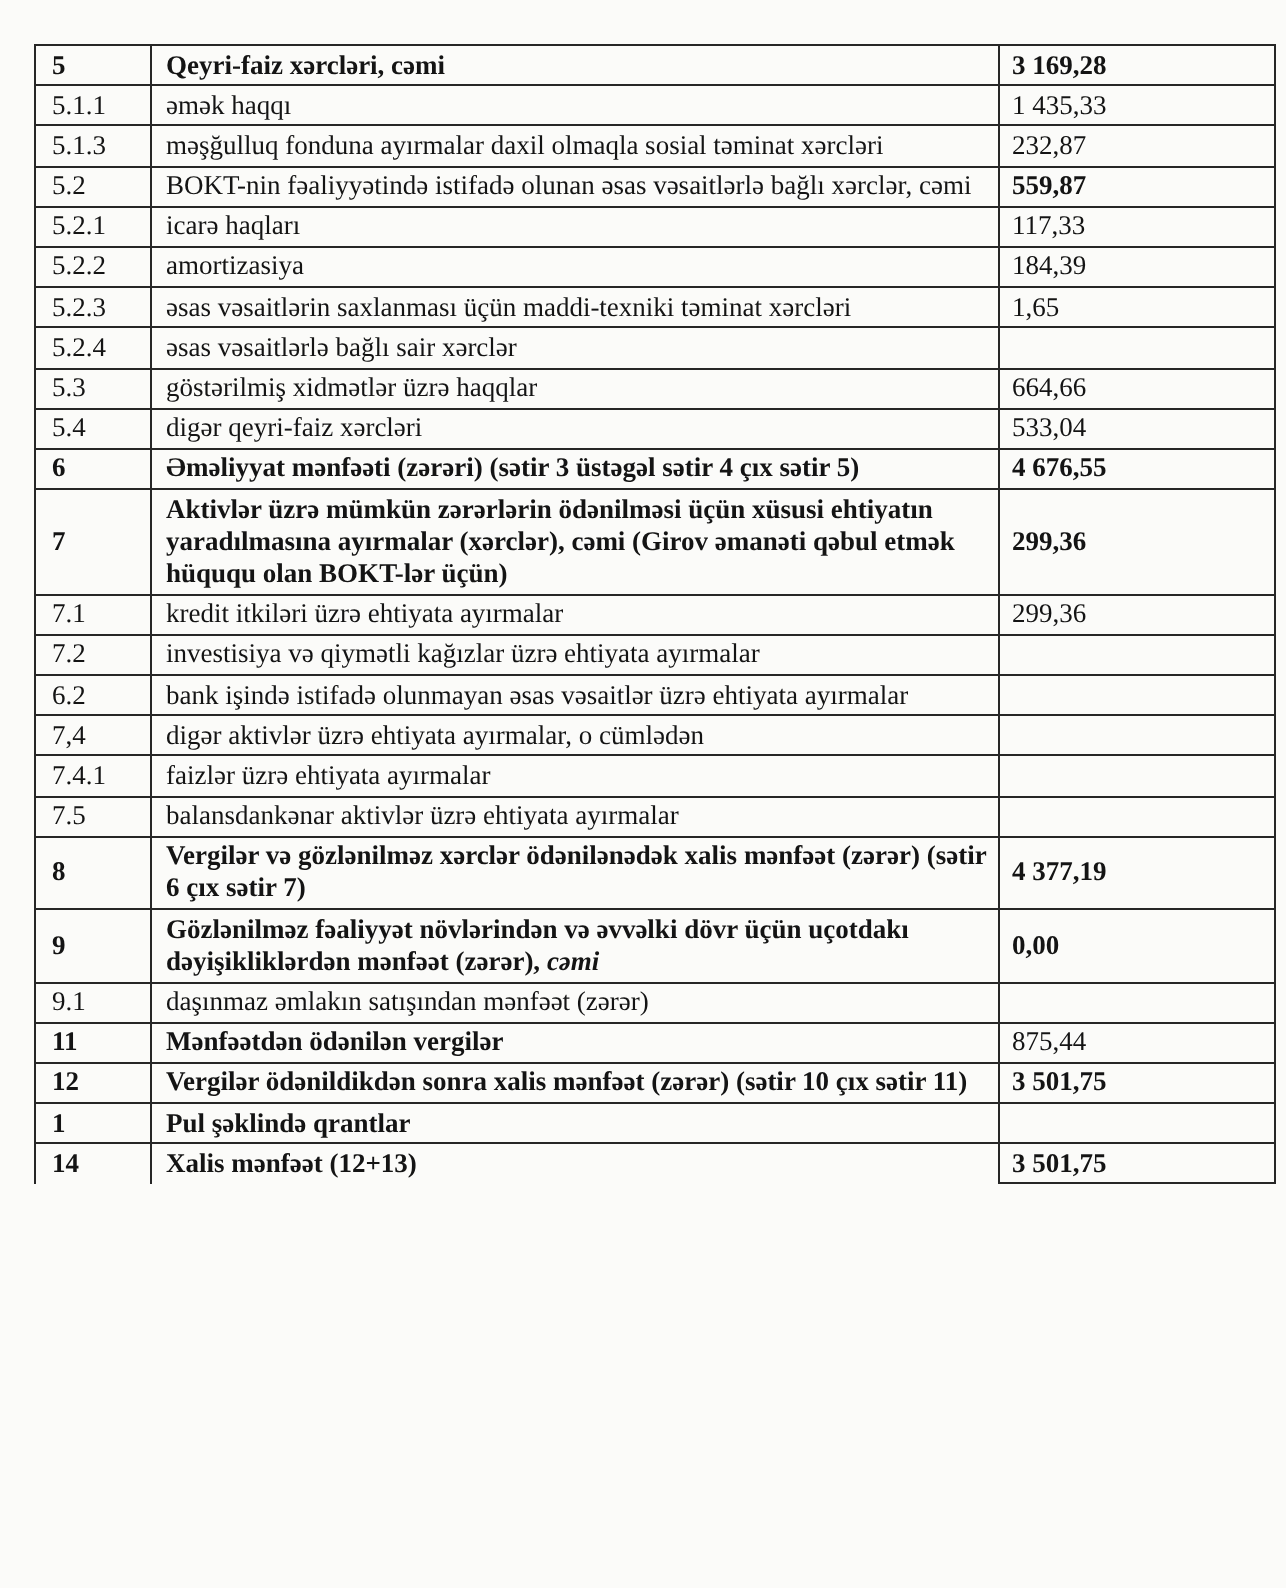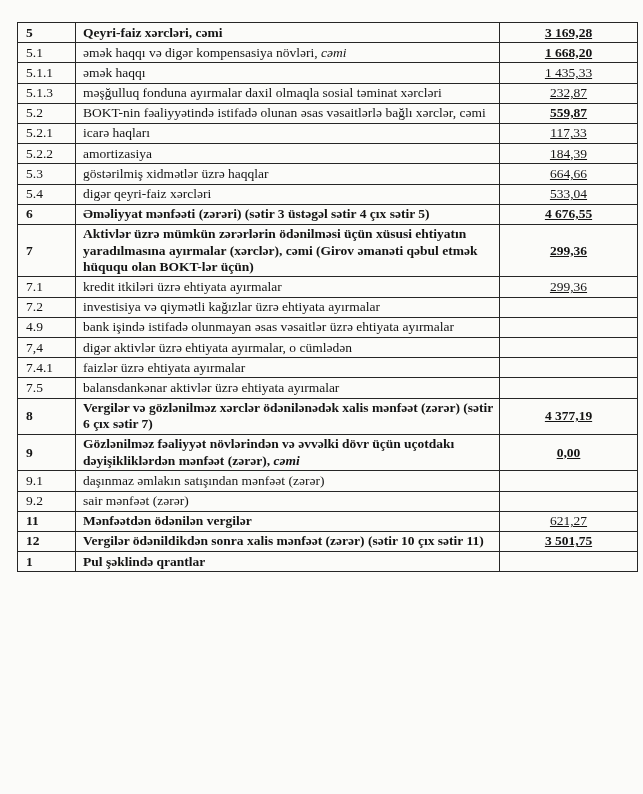--- a/index.html
+++ b/index.html
@@ -25,21 +25,21 @@
   col.c3{width:138px;}
   td{
     border:1.5px solid var(--line);
     padding:1.5px 6px;
     vertical-align:middle;
     background:transparent;
     overflow:hidden;
   }
   td.c-num{padding-left:8px;}
   td.c-label{padding-left:7px;padding-right:5px;}
-  td.c-val{text-align:center;text-decoration:underline;}
+  td.c-val{}
   .b{font-weight:bold;}
   .it{font-style:italic;}
   
   tr.last-row td.c-num,
   tr.last-row td.c-label{border-bottom:1px solid transparent;}
   tr.last-row td.c-val{border-bottom:1.8px solid var(--line);}
 </style>
 </head>
 <body>
 
@@ -48,25 +48,20 @@
     <colgroup>
       <col class="c1">
         <col class="c2">
         <col class="c3">
     </colgroup>
     <tbody>
         <tr>
     <td class="c-num b">5</td>
     <td class="c-label b"><span>Qeyri-faiz xərcləri, cəmi</span><span class="it"></span></td>
     <td class="c-val b">3 169,28</td>
-  </tr>
-        <tr>
-    <td class="c-num">5.1</td>
-    <td class="c-label"><span>əmək haqqı və digər kompensasiya növləri, </span><span class="it">cəmi</span></td>
-    <td class="c-val b">1 668,20</td>
   </tr>
         <tr>
     <td class="c-num">5.1.1</td>
     <td class="c-label"><span>əmək haqqı</span><span class="it"></span></td>
     <td class="c-val">1 435,33</td>
   </tr>
         <tr>
     <td class="c-num">5.1.3</td>
     <td class="c-label"><span>məşğulluq fonduna ayırmalar daxil olmaqla sosial təminat xərcləri</span><span class="it"></span></td>
     <td class="c-val">232,87</td>
@@ -78,20 +73,30 @@
   </tr>
         <tr>
     <td class="c-num">5.2.1</td>
     <td class="c-label"><span>icarə haqları</span><span class="it"></span></td>
     <td class="c-val">117,33</td>
   </tr>
         <tr>
     <td class="c-num">5.2.2</td>
     <td class="c-label"><span>amortizasiya</span><span class="it"></span></td>
     <td class="c-val">184,39</td>
+  </tr>
+        <tr>
+    <td class="c-num">5.2.3</td>
+    <td class="c-label"><span>əsas vəsaitlərin saxlanması üçün maddi-texniki təminat xərcləri</span><span class="it"></span></td>
+    <td class="c-val">1,65</td>
+  </tr>
+        <tr>
+    <td class="c-num">5.2.4</td>
+    <td class="c-label"><span>əsas vəsaitlərlə bağlı sair xərclər</span><span class="it"></span></td>
+    <td class="c-val"></td>
   </tr>
         <tr>
     <td class="c-num">5.3</td>
     <td class="c-label"><span>göstərilmiş xidmətlər üzrə haqqlar</span><span class="it"></span></td>
     <td class="c-val">664,66</td>
   </tr>
         <tr>
     <td class="c-num">5.4</td>
     <td class="c-label"><span>digər qeyri-faiz xərcləri</span><span class="it"></span></td>
     <td class="c-val">533,04</td>
@@ -110,21 +115,21 @@
     <td class="c-num">7.1</td>
     <td class="c-label"><span>kredit itkiləri üzrə ehtiyata ayırmalar</span><span class="it"></span></td>
     <td class="c-val">299,36</td>
   </tr>
         <tr>
     <td class="c-num">7.2</td>
     <td class="c-label"><span>investisiya və qiymətli kağızlar üzrə ehtiyata ayırmalar</span><span class="it"></span></td>
     <td class="c-val"></td>
   </tr>
         <tr>
-    <td class="c-num">4.9</td>
+    <td class="c-num">6.2</td>
     <td class="c-label"><span>bank işində istifadə olunmayan əsas vəsaitlər üzrə ehtiyata ayırmalar</span><span class="it"></span></td>
     <td class="c-val"></td>
   </tr>
         <tr>
     <td class="c-num">7,4</td>
     <td class="c-label"><span>digər aktivlər üzrə ehtiyata ayırmalar, o cümlədən</span><span class="it"></span></td>
     <td class="c-val"></td>
   </tr>
         <tr>
     <td class="c-num">7.4.1</td>
@@ -145,34 +150,34 @@
     <td class="c-num b">9</td>
     <td class="c-label b"><span>Gözlənilməz fəaliyyət növlərindən və əvvəlki dövr üçün uçotdakı dəyişikliklərdən mənfəət (zərər), </span><span class="it">cəmi</span></td>
     <td class="c-val b">0,00</td>
   </tr>
         <tr>
     <td class="c-num">9.1</td>
     <td class="c-label"><span>daşınmaz əmlakın satışından mənfəət (zərər)</span><span class="it"></span></td>
     <td class="c-val"></td>
   </tr>
         <tr>
-    <td class="c-num">9.2</td>
-    <td class="c-label"><span>sair mənfəət (zərər)</span><span class="it"></span></td>
-    <td class="c-val"></td>
-  </tr>
-        <tr>
     <td class="c-num b">11</td>
     <td class="c-label b"><span>Mənfəətdən ödənilən vergilər</span><span class="it"></span></td>
-    <td class="c-val">621,27</td>
+    <td class="c-val">875,44</td>
   </tr>
         <tr>
     <td class="c-num b">12</td>
     <td class="c-label b"><span>Vergilər ödənildikdən sonra xalis mənfəət (zərər) (sətir 10 çıx sətir 11)</span><span class="it"></span></td>
     <td class="c-val b">3 501,75</td>
   </tr>
         <tr>
     <td class="c-num b">1</td>
     <td class="c-label b"><span>Pul şəklində qrantlar</span><span class="it"></span></td>
     <td class="c-val"></td>
   </tr>
+        <tr class="last-row">
+    <td class="c-num b">14</td>
+    <td class="c-label b"><span>Xalis mənfəət  (12+13)</span><span class="it"></span></td>
+    <td class="c-val b">3 501,75</td>
+  </tr>
       </tbody>
   </table>
 </div>
 
 </body></html>

